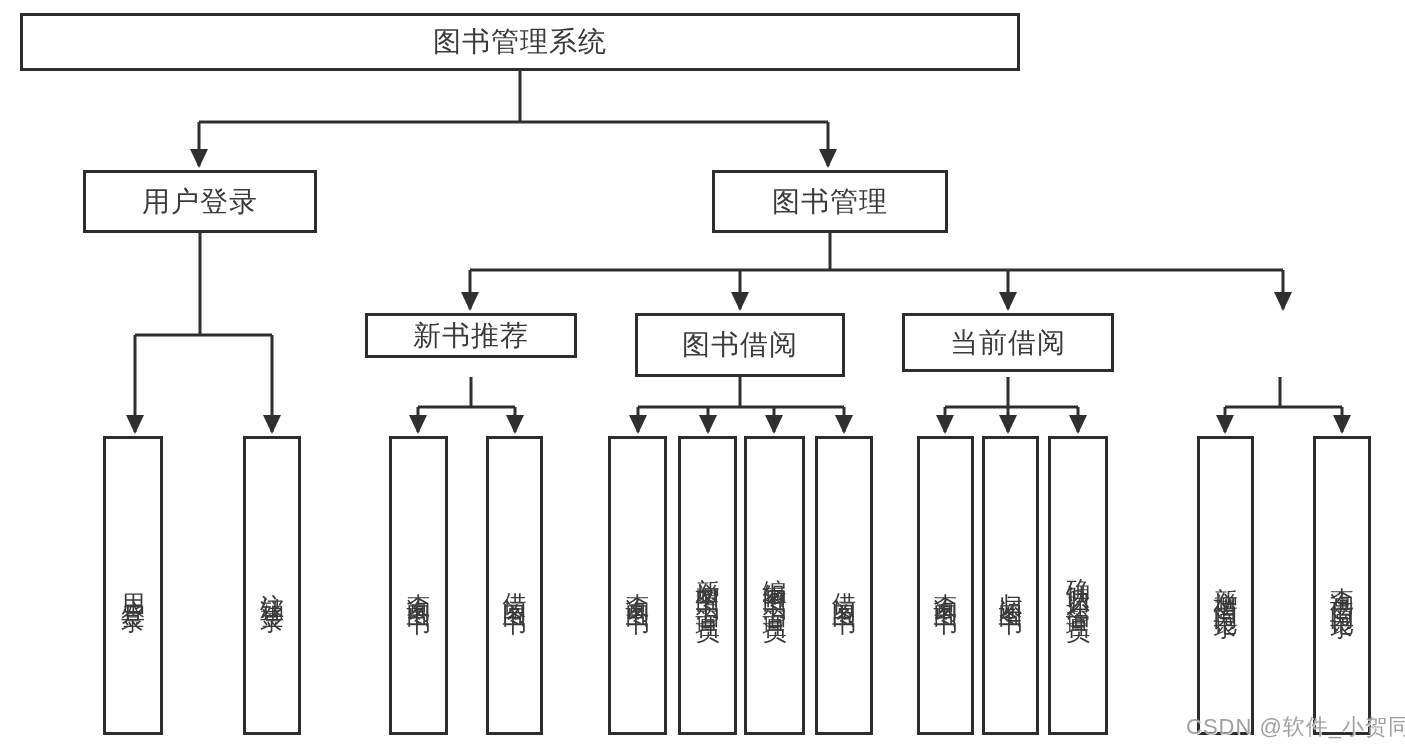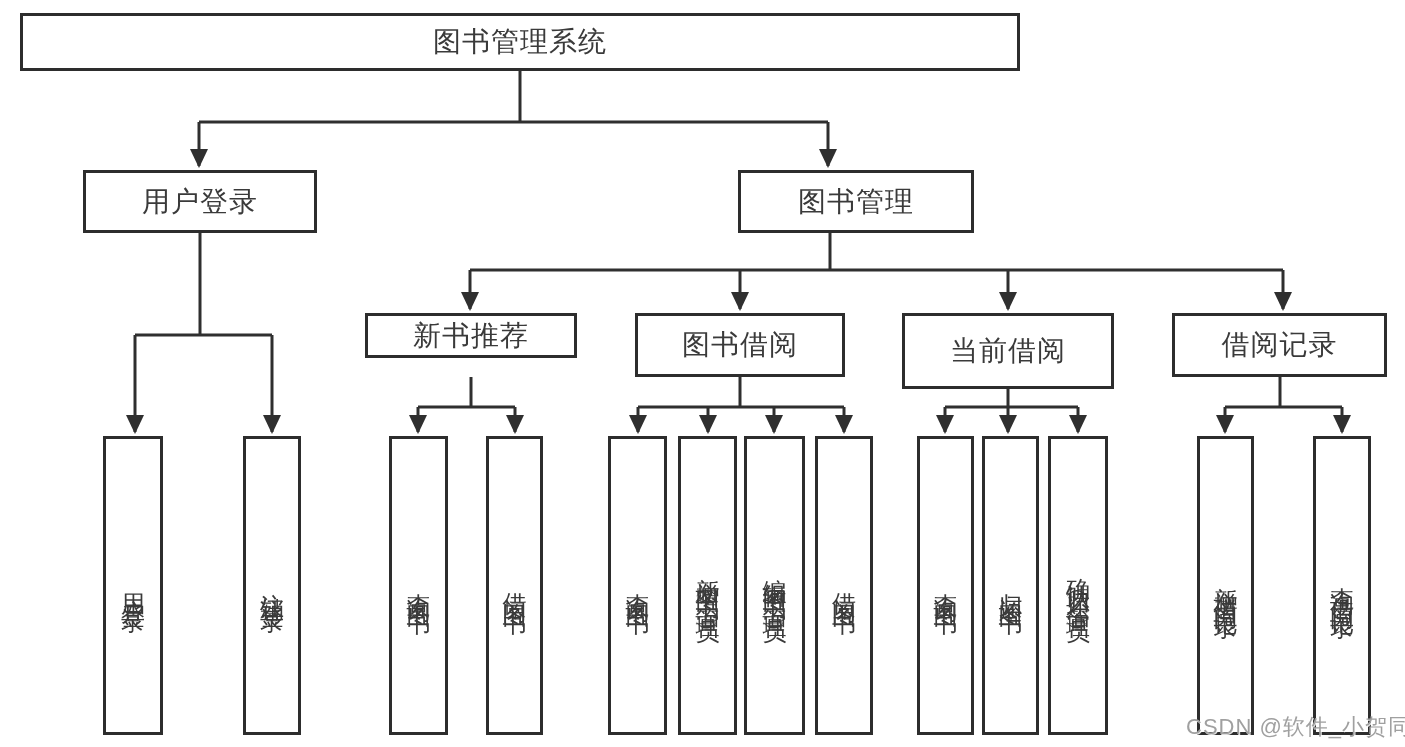--- a/index.html
+++ b/index.html
@@ -114,26 +114,25 @@
       <path d="M1280,377 V407"></path>
       <path d="M1225,407 H1342"></path>
       <path d="M1225,407 V432" marker-end="url(#arrow)"></path>
       <path d="M1342,407 V432" marker-end="url(#arrow)"></path>
     </g>
   </svg>
 
   <div class="node" style="left:20px; top:13px; width:1000px; height:58px;">图书管理系统</div>
 
   <div class="node" style="left:83px; top:170px; width:234px; height:63px;">用户登录</div>
-  <div class="node" style="left:712px; top:170px; width:236px; height:63px;margin-left:26px;">图书管理</div>
+  <div class="node" style="left:712px; top:170px; width:236px; height:63px;">图书管理</div>
 
   <div class="node" style="left:365px; top:313px; width:212px; height:45px;">新书推荐</div>
   <div class="node" style="left:635px; top:313px; width:210px; height:64px;font-family:Liberation Mono, monospace;">图书借阅</div>
-  <div class="node" style="left:902px; top:313px; width:212px; height:76px;">当前借阅</div>
-  <div class="node" style="left:1172px; top:313px; width:215px; height:64px;">借阅记录</div>
+  <div class="node" style="left:902px; top:313px; width:212px; height:59px;">当前借阅</div>
 
   <div class="vnode" style="left:103px; top:436px; width:60px; height:299px;">用户登录</div>
   <div class="vnode" style="left:243px; top:436px; width:58px; height:299px;">注销登录</div>
 
   <div class="vnode" style="left:389px; top:436px; width:59px; height:299px;">查询图书</div>
   <div class="vnode" style="left:486px; top:436px; width:57px; height:299px;">借阅图书</div>
 
   <div class="vnode" style="left:608px; top:436px; width:59px; height:299px;">查询图书</div>
   <div class="vnode" style="left:678px; top:436px; width:59px; height:299px;">新增图书（管理员）</div>
   <div class="vnode" style="left:744px; top:436px; width:61px; height:299px;">编辑图书（管理员）</div>

